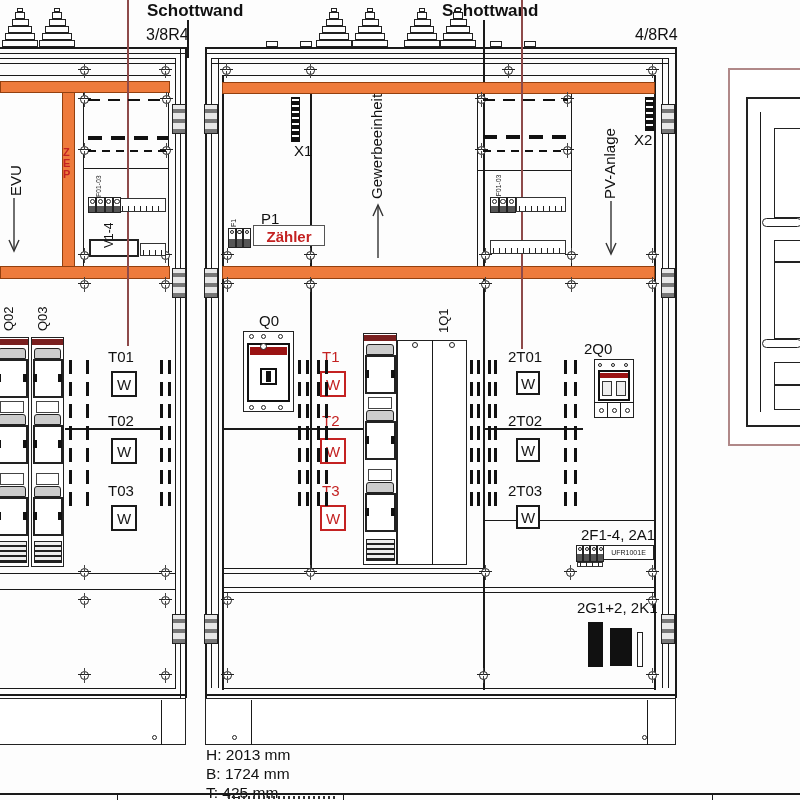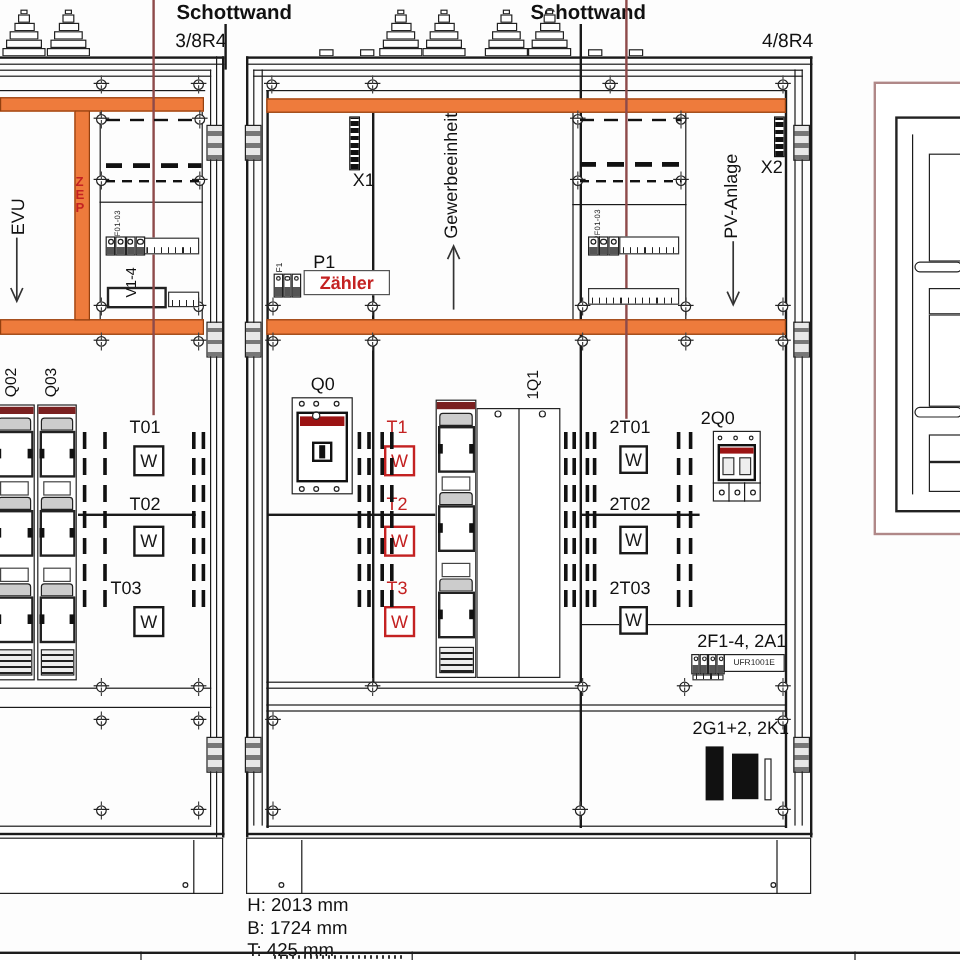--- a/index.html
+++ b/index.html
@@ -155,21 +155,21 @@
   <div class="vstack" style="left:63px;top:147px">ZEP</div>
   <div class="lbl rot tiny" style="left:96px;top:197px">F01-03</div>
   <div class="lbl rot" style="left:103px;top:248px;font-size:12px">V1-4</div>
   <div class="lbl rot" style="left:2px;top:331px;font-size:13px">Q02</div>
   <div class="lbl rot" style="left:36px;top:331px;font-size:13px">Q03</div>
 
   <div class="lbl" style="left:108px;top:349px">T01</div>
   <div class="wbox" style="left:111px;top:371px">W</div>
   <div class="lbl" style="left:108px;top:413px">T02</div>
   <div class="wbox" style="left:111px;top:438px">W</div>
-  <div class="lbl" style="left:92px;top:483px">T03</div>
+  <div class="lbl" style="left:108px;top:483px">T03</div>
   <div class="wbox" style="left:111px;top:505px">W</div>
 
   <div class="lbl" style="left:294px;top:143px">X1</div>
   <div class="lbl" style="left:634px;top:132px">X2</div>
   <div class="lbl rot" style="left:230px;top:227px;font-size:7px">F1</div>
   <div class="lbl" style="left:261px;top:211px">P1</div>
   <div class="box" style="left:253px;top:225px;width:72px;height:21px;border-color:#555;display:flex;align-items:flex-end;justify-content:center">
     <span class="b red" style="font-size:15px">Zähler</span>
   </div>
   <div class="lbl rot" style="left:369px;top:199px">Gewerbeeinheit</div>

